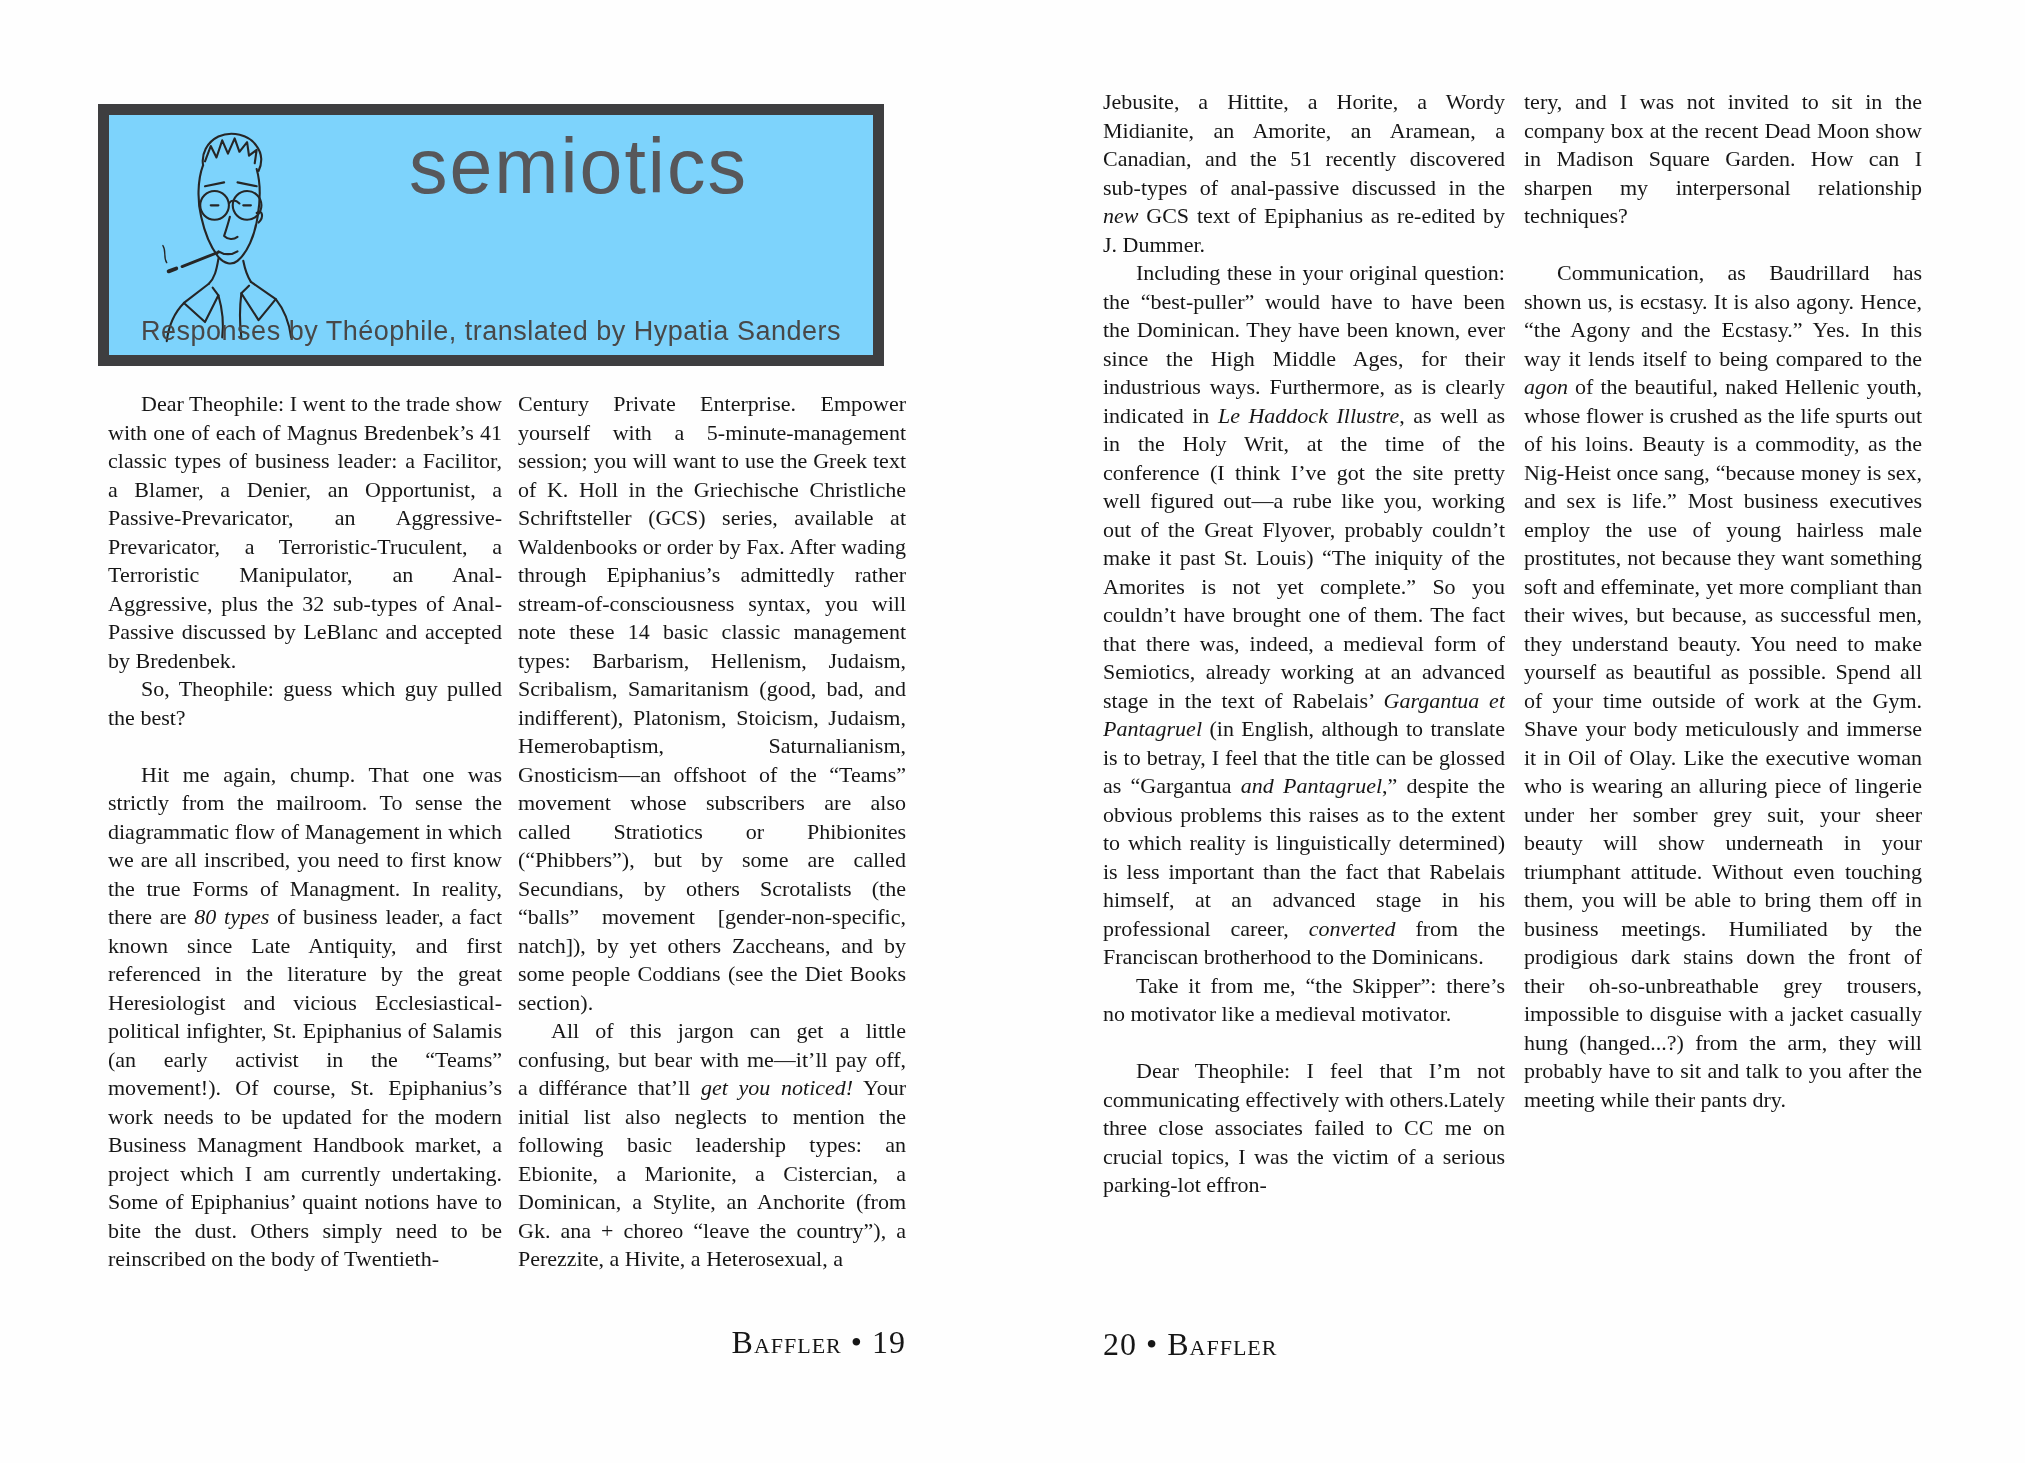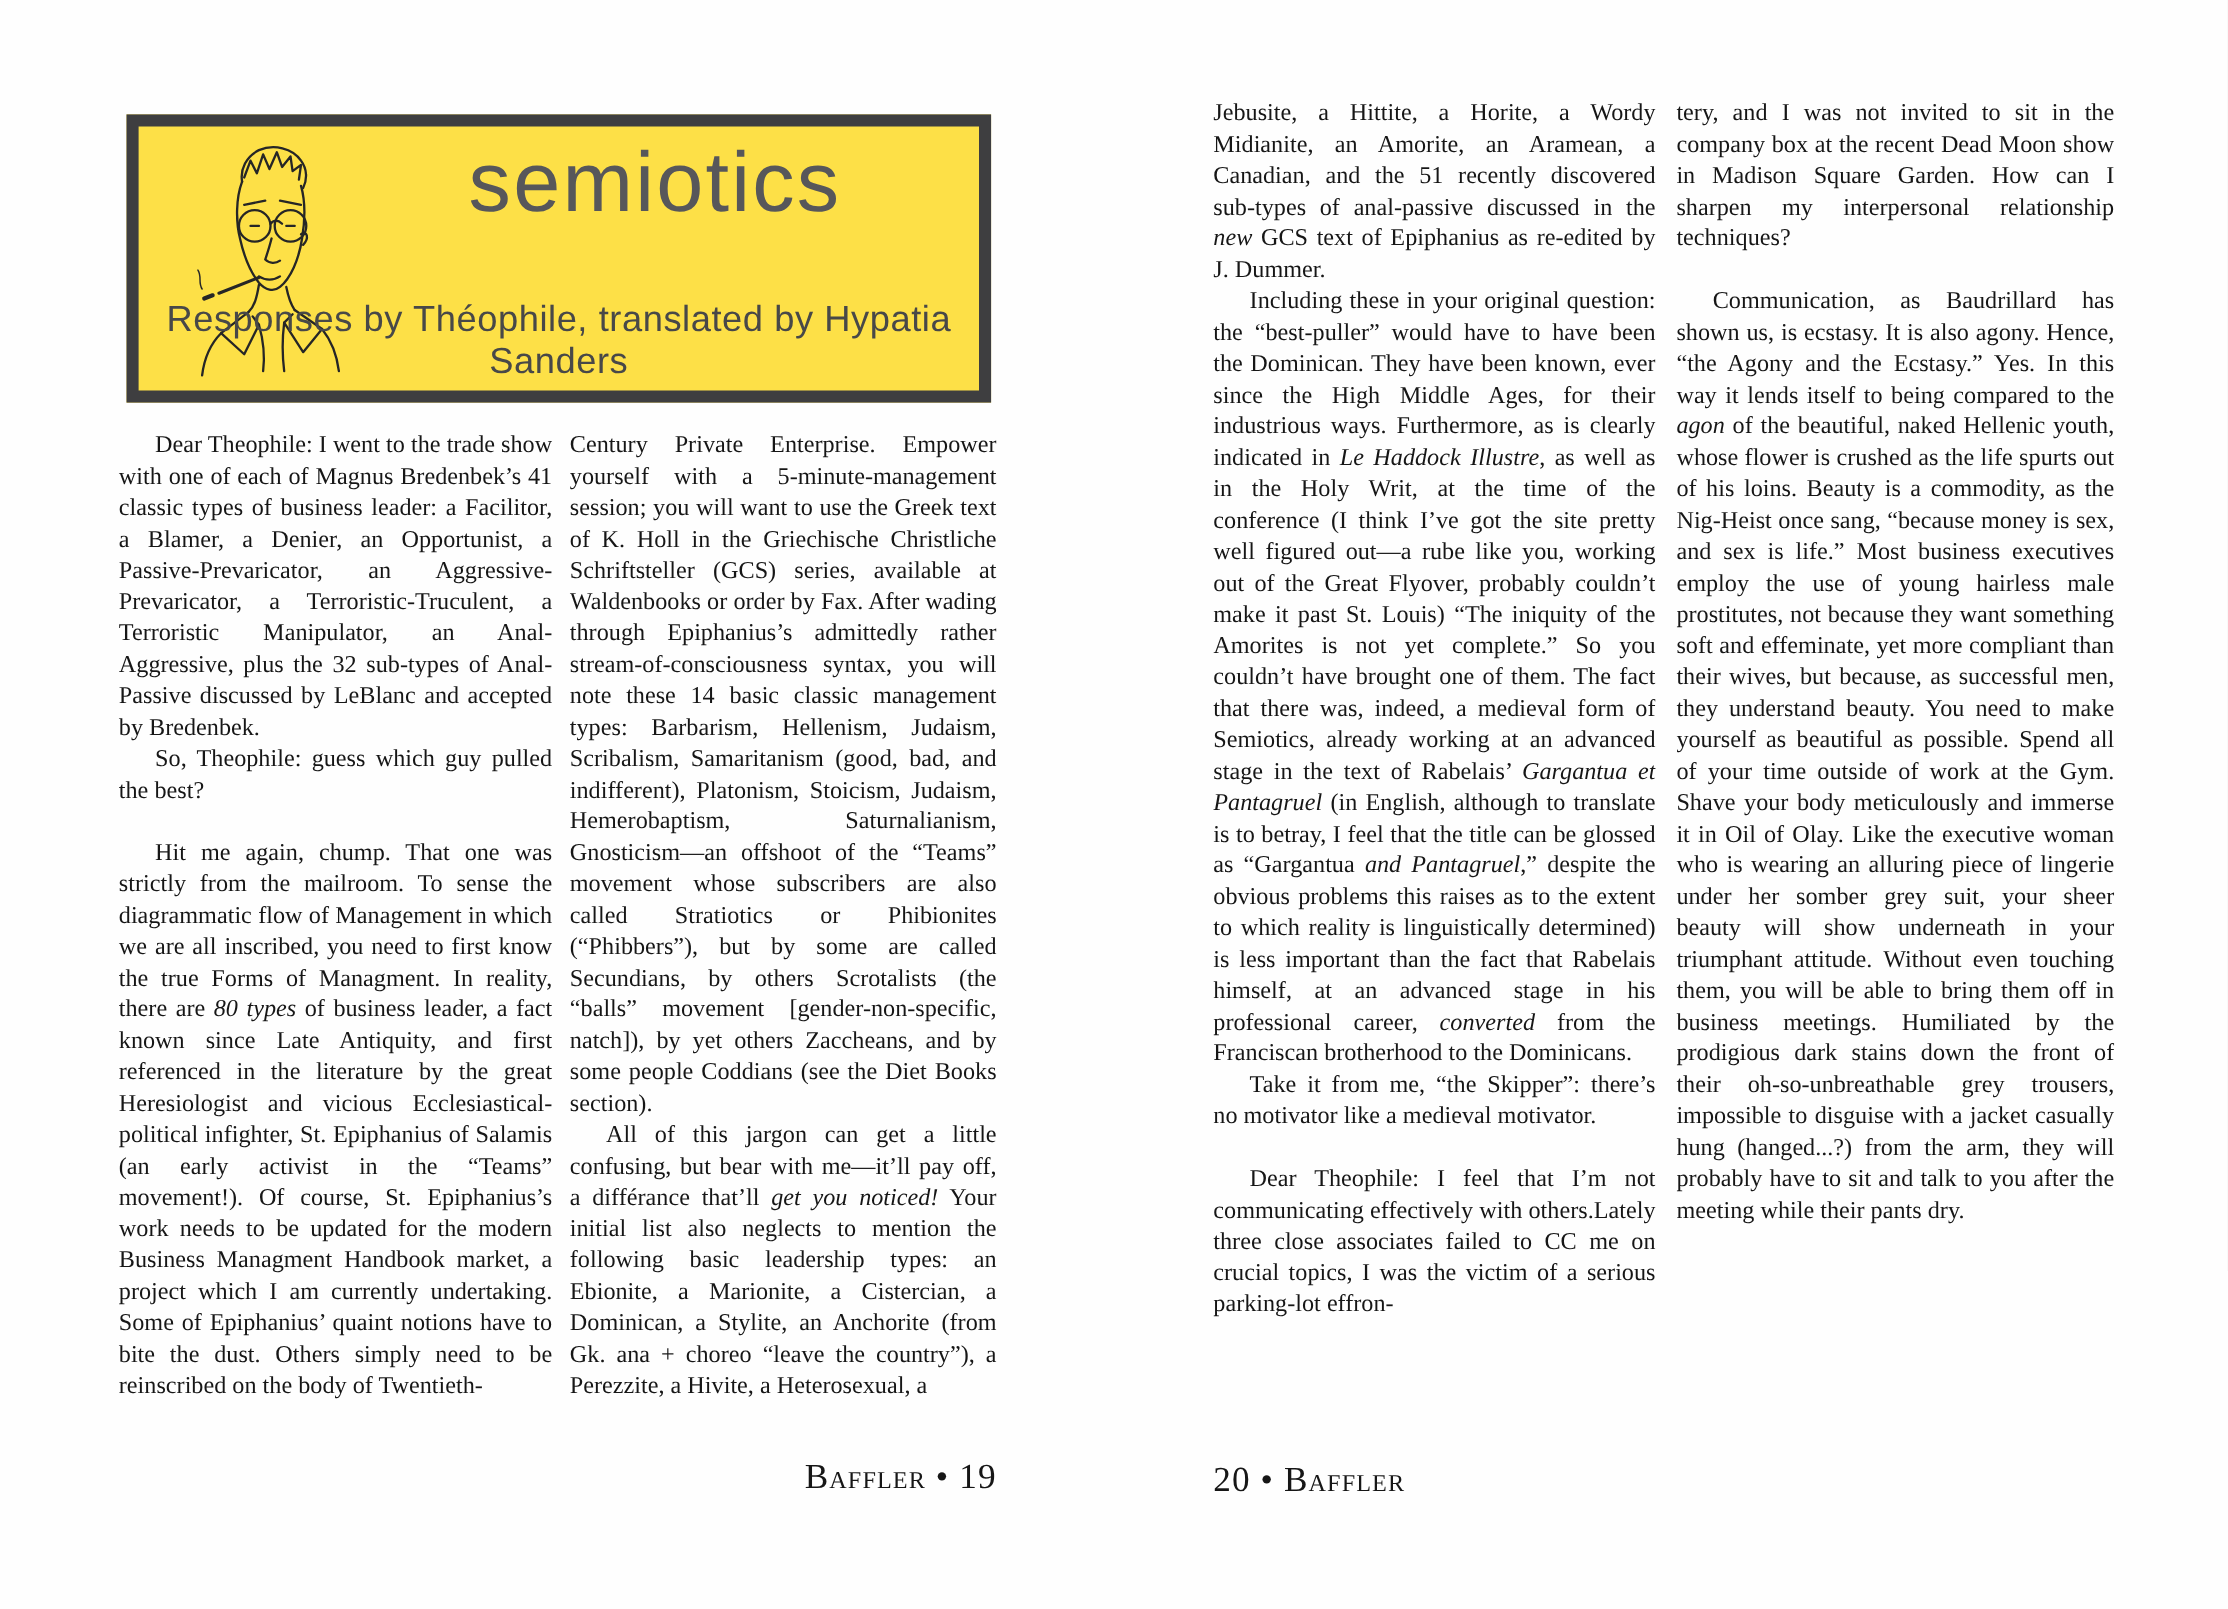--- a/index.html
+++ b/index.html
@@ -6,41 +6,41 @@
   body{background:#e9e9e7;}
   .canvas{
     position:relative;
     width:2025px;height:1463px;
     background:#fefefe;
     overflow:hidden;
     font-family:"Liberation Serif",serif;
   }
   
   .header-box{
-    position:absolute;left:115px;top:104px;
+    position:absolute;left:98px;top:104px;
     width:764px;height:240px;
     border:11px solid #3e3e40;
-    background:#fde047;
+    background:#7dd3fc;
   }
   .portrait{
     position:absolute;left:38px;top:10px;
     width:160px;height:220px;
   }
   .masthead{
     position:absolute;left:300px;top:6px;
     font-family:"Liberation Sans",sans-serif;
     font-size:77px;line-height:90px;
     color:#57575a;letter-spacing:2px;
     font-weight:400;
   }
   .byline{
     position:absolute;left:0;right:0;bottom:8px;
     text-align:center;
     font-family:"Liberation Sans",sans-serif;
-    font-size:33px;color:#484848;letter-spacing:0.5px;
+    font-size:27px;color:#484848;letter-spacing:0.5px;
   }
   
   .col{
     position:absolute;
     font-size:22px;line-height:28.5px;
     color:#161616;
     text-align:justify;
     overflow:hidden;
   }
   .para{margin:0;}

